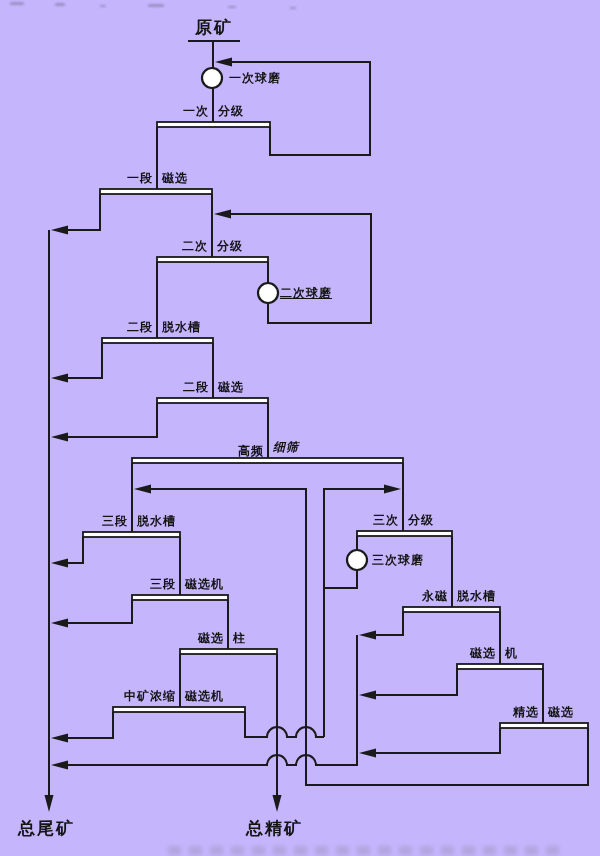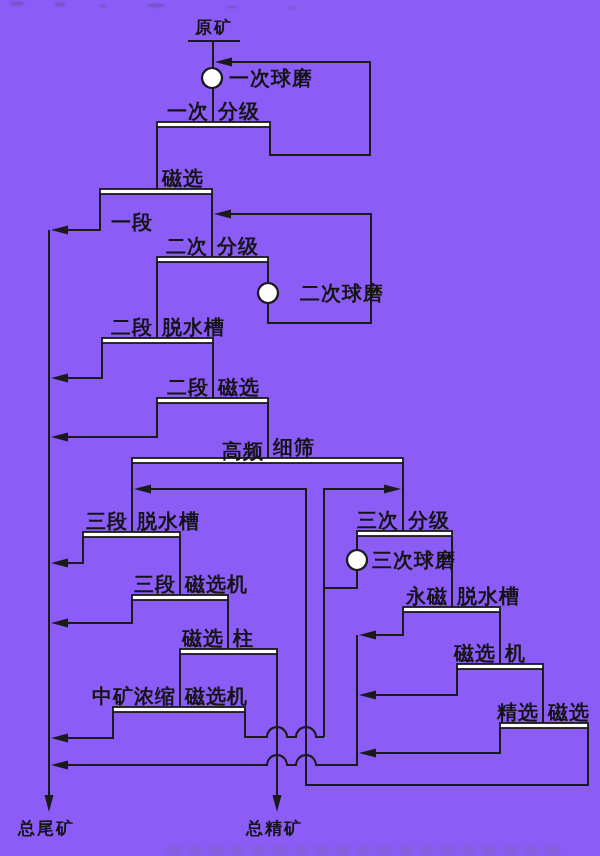--- a/index.html
+++ b/index.html
@@ -1,28 +1,28 @@
 <!DOCTYPE html>
 <html><head>
 <meta charset="utf-8">
 <style>
   html,body{margin:0;padding:0;}
   .canvas{
     position:relative;
     width:600px;height:856px;
-    background:#8b5cf6;
+    background:#c4b5fd;
     overflow:hidden;
     font-family:"Liberation Serif", serif;
     color:#141414;
   }
   svg{position:absolute;left:0;top:0;}
   .lbl{
     position:absolute;
     height:20px;line-height:20px;
-    font-size:20px;font-weight:bold;
+    font-size:12px;font-weight:bold;
     letter-spacing:1px;white-space:nowrap;
     color:#141414;
   }
   .term{
     position:absolute;
     height:22px;line-height:22px;
     font-size:17px;font-weight:bold;
     letter-spacing:2px;white-space:nowrap;
     color:#141414;
   }
@@ -125,40 +125,40 @@
       <polygon points="49,812 44.5,795 53.5,795"></polygon>
       <polygon points="277,812 272.5,795 281.5,795"></polygon>
     </g>
   </svg>
 
   <div class="term" style="left:186px;top:17px;width:56px;text-align:center;">原矿</div>
   <div class="term" style="left:18px;top:818px;">总尾矿</div>
   <div class="term" style="left:246px;top:818px;">总精矿</div>
 
   <div class="lbl" style="left:229px;top:68px;">一次球磨</div>
-  <div class="lbl" style="left:300px;top:283px;">二次球磨</div>
+  <div class="lbl" style="left:280px;top:283px;text-decoration:underline;">二次球磨</div>
   <div class="lbl" style="left:372px;top:550px;">三次球磨</div>
 
   <div class="lbl" style="right:391px;top:101px;margin-left:30px;">一次</div>
   <div class="lbl" style="left:218px;top:101px;">分级</div>
 
-  <div class="lbl" style="right:447px;top:168px;margin-top:44px;">一段</div>
+  <div class="lbl" style="right:447px;top:168px;">一段</div>
   <div class="lbl" style="left:162px;top:168px;">磁选</div>
 
   <div class="lbl" style="right:392px;top:236px;text-align:center;">二次</div>
   <div class="lbl" style="left:217px;top:236px;">分级</div>
 
   <div class="lbl" style="right:447px;top:317px;">二段</div>
   <div class="lbl" style="left:162px;top:317px;">脱水槽</div>
 
   <div class="lbl" style="right:391px;top:377px;">二段</div>
   <div class="lbl" style="left:218px;top:377px;">磁选</div>
 
   <div class="lbl" style="right:336px;top:441px;">高频</div>
-  <div class="lbl" style="left:273px;top:437px;">细筛</div>
+  <div class="lbl" style="left:273px;top:437px;font-style:italic;">细筛</div>
 
   <div class="lbl" style="right:472px;top:511px;">三段</div>
   <div class="lbl" style="left:137px;top:511px;">脱水槽</div>
 
   <div class="lbl" style="right:201px;top:510px;">三次</div>
   <div class="lbl" style="left:408px;top:510px;">分级</div>
 
   <div class="lbl" style="right:424px;top:574px;">三段</div>
   <div class="lbl" style="left:185px;top:574px;">磁选机</div>
 

